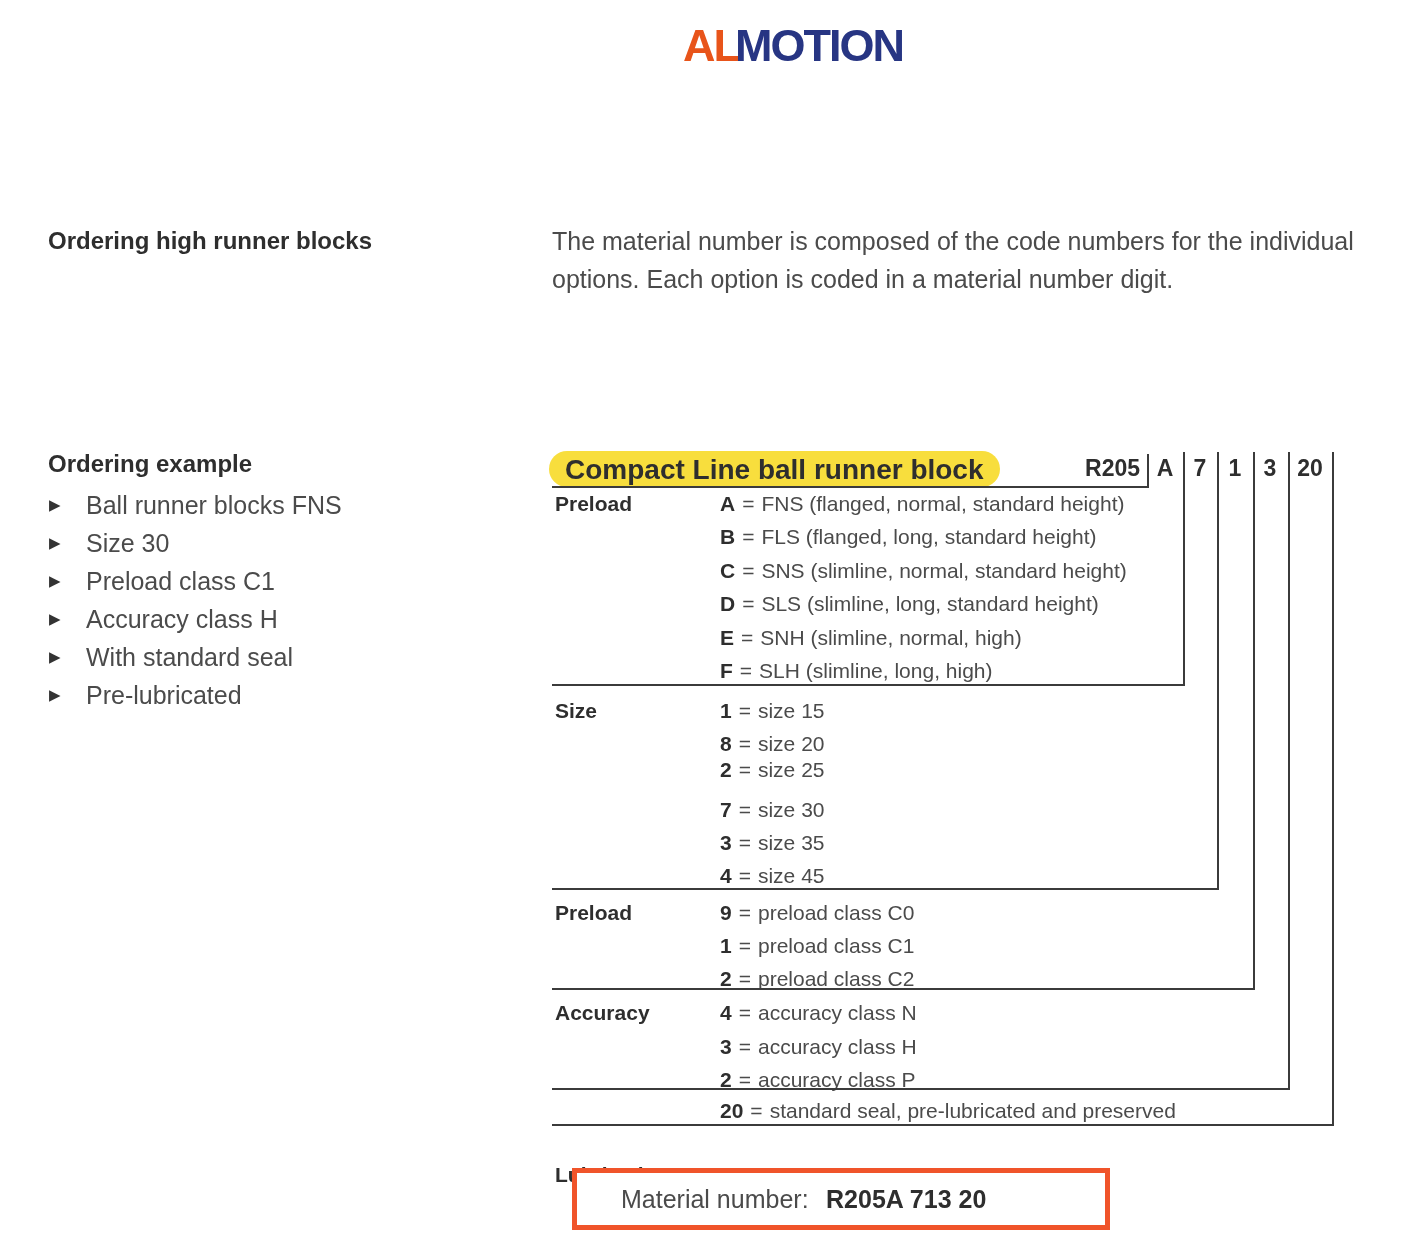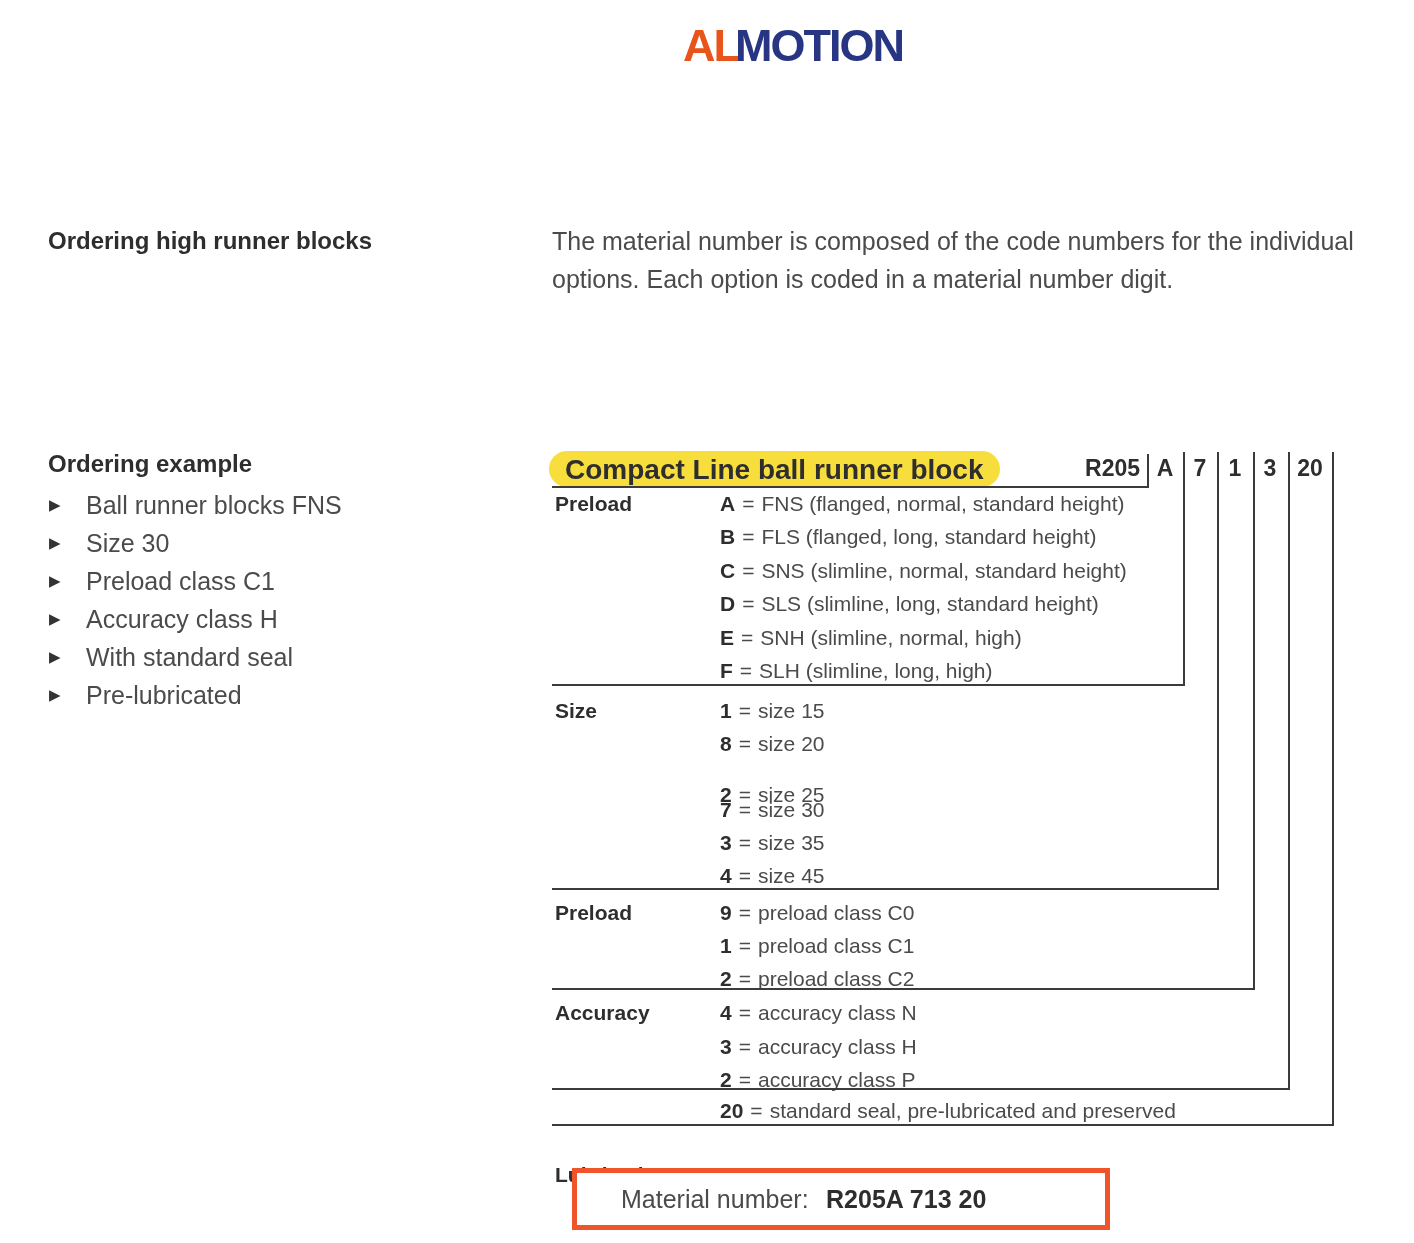--- a/index.html
+++ b/index.html
@@ -87,21 +87,21 @@
       <div class="sec-label" style="top: 490px;">Preload</div>
       <div class="opt-row" style="top: 490px;"><span class="code">A</span><span class="eq">=</span><span class="desc">FNS (flanged, normal, standard height)</span></div>
       <div class="opt-row" style="top: 523px;"><span class="code">B</span><span class="eq">=</span><span class="desc">FLS (flanged, long, standard height)</span></div>
       <div class="opt-row" style="top: 557px;"><span class="code">C</span><span class="eq">=</span><span class="desc">SNS (slimline, normal, standard height)</span></div>
       <div class="opt-row" style="top: 590px;"><span class="code">D</span><span class="eq">=</span><span class="desc">SLS (slimline, long, standard height)</span></div>
       <div class="opt-row" style="top: 624px;"><span class="code">E</span><span class="eq">=</span><span class="desc">SNH (slimline, normal, high)</span></div>
       <div class="opt-row" style="top: 657px;"><span class="code">F</span><span class="eq">=</span><span class="desc">SLH (slimline, long, high)</span></div>
       <div class="sec-label" style="top: 697px;">Size</div>
       <div class="opt-row" style="top: 697px;"><span class="code">1</span><span class="eq">=</span><span class="desc">size 15</span></div>
       <div class="opt-row" style="top: 730px;"><span class="code">8</span><span class="eq">=</span><span class="desc">size 20</span></div>
-      <div class="opt-row" style="top: 781px;"><span class="code">2</span><span class="eq">=</span><span class="desc">size 25</span></div>
+      <div class="opt-row" style="top: 756px;"><span class="code">2</span><span class="eq">=</span><span class="desc">size 25</span></div>
       <div class="opt-row" style="top: 796px;"><span class="code">7</span><span class="eq">=</span><span class="desc">size 30</span></div>
       <div class="opt-row" style="top: 829px;"><span class="code">3</span><span class="eq">=</span><span class="desc">size 35</span></div>
       <div class="opt-row" style="top: 862px;"><span class="code">4</span><span class="eq">=</span><span class="desc">size 45</span></div>
       <div class="sec-label" style="top: 899px;">Preload</div>
       <div class="opt-row" style="top: 899px;"><span class="code">9</span><span class="eq">=</span><span class="desc">preload class C0</span></div>
       <div class="opt-row" style="top: 932px;"><span class="code">1</span><span class="eq">=</span><span class="desc">preload class C1</span></div>
       <div class="opt-row" style="top: 965px;"><span class="code">2</span><span class="eq">=</span><span class="desc">preload class C2</span></div>
       <div class="sec-label" style="top: 999px;">Accuracy</div>
       <div class="opt-row" style="top: 999px;"><span class="code">4</span><span class="eq">=</span><span class="desc">accuracy class N</span></div>
       <div class="opt-row" style="top: 1033px;"><span class="code">3</span><span class="eq">=</span><span class="desc">accuracy class H</span></div>

